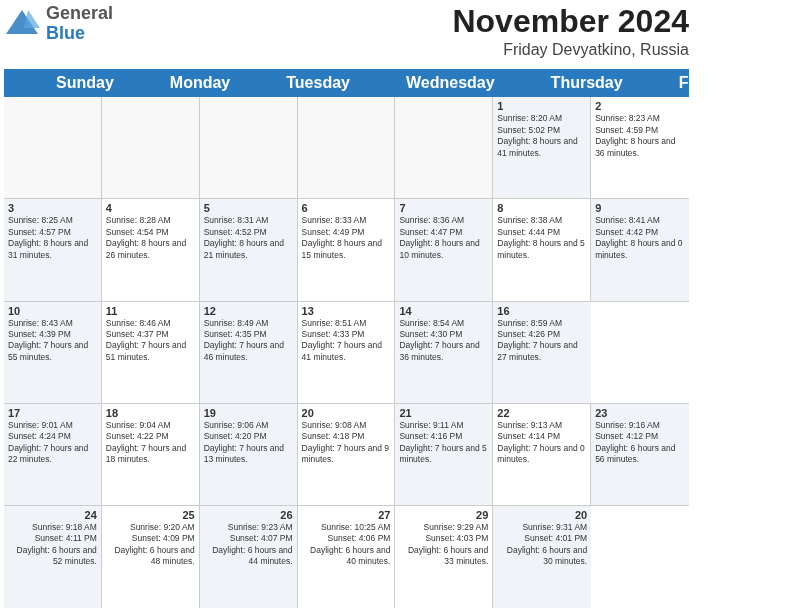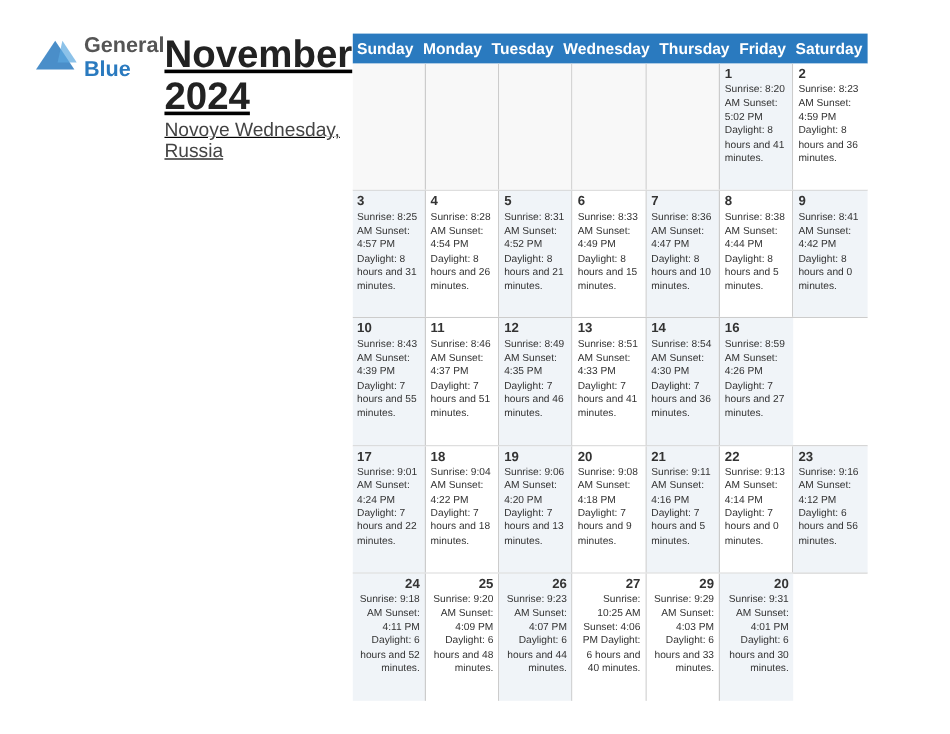--- a/index.html
+++ b/index.html
@@ -6,23 +6,23 @@
     body {
       font-family: Arial, sans-serif;
       background: #fff;
       width: 792px;
       height: 612px;
       overflow: hidden;
     }
     .page {
       width: 693px;
       height: 612px;
-      padding: 28px;
-      display: flex;
-      flex-direction: row;
+      padding: 4px;
+      display: flex;
+      flex-direction: column;
     }
     .header {
       display: flex;
       justify-content: space-between;
       align-items: flex-start;
       margin-bottom: 10px;
     }
     .logo {
       display: flex;
       align-items: center;
@@ -36,21 +36,21 @@
       line-height: 1.1;
       color: #333;
     }
     .logo-text span:first-child { color: #555; }
     .logo-text span:last-child { color: #2a7abf; }
     .logo-icon {
       width: 36px;
       height: 36px;
     }
     .title-section {
-      text-decoration: underline;
+      text-align: right;
     }
     .month-title {
       font-size: 32px;
       font-weight: bold;
       color: #222;
       line-height: 1.1;
     }
     .location {
       font-size: 16px;
       color: #444;
@@ -62,23 +62,24 @@
       flex-direction: column;
     }
     .cal-header {
       display: grid;
       grid-template-columns: repeat(7, 1fr);
       background: #2a7abf;
     }
     .cal-header-cell {
       color: #fff;
       font-weight: bold;
-      font-size: 13px;
+      font-size: 16px;
       padding: 5px 4px;
       text-align: left;
+      margin-left: 48px;
     }
     .cal-body {
       display: grid;
       grid-template-rows: repeat(5, 1fr);
       flex: 1;
     }
     .cal-week {
       display: grid;
       grid-template-columns: repeat(7, 1fr);
       border-bottom: 1px solid #ccc;
@@ -118,21 +119,21 @@
         <polygon points="18,4 34,28 2,28" fill="#2a7abf" opacity="0.85"></polygon>
         <polygon points="24,4 36,22 20,22" fill="#5ba8e0" opacity="0.7"></polygon>
       </svg>
       <div class="logo-text">
         <span>General</span>
         <span>Blue</span>
       </div>
     </div>
     <div class="title-section">
       <div class="month-title">November 2024</div>
-      <div class="location">Novoye Wednesday, Russia</div>
+      <div class="location">Friday Devyatkino, Russia</div>
     </div>
   </div>
 
   <div class="calendar">
     <div class="cal-header">
     <div class="cal-header-cell">Sunday</div>
         <div class="cal-header-cell">Monday</div>
         <div class="cal-header-cell">Tuesday</div>
         <div class="cal-header-cell">Wednesday</div>
         <div class="cal-header-cell">Thursday</div>

